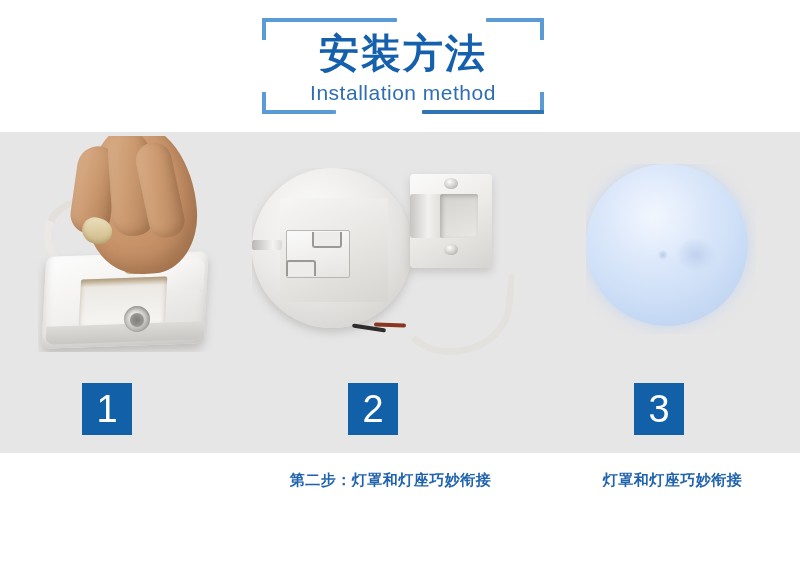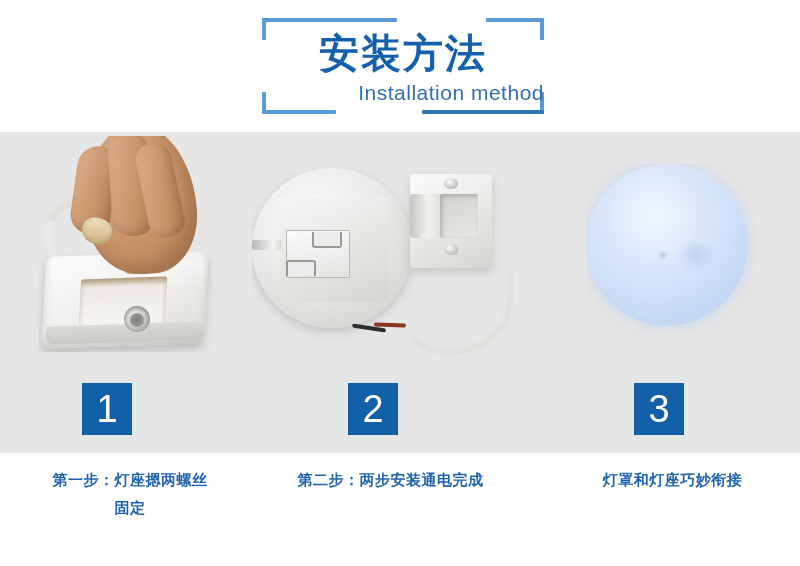--- a/index.html
+++ b/index.html
@@ -68,21 +68,21 @@
     letter-spacing: 2px;
     color: #1560ad;
     line-height: 46px;
     white-space: nowrap;
   }
   .title-en {
     position: absolute;
     left: 0;
     top: 62px;
     width: 282px;
-    text-align: right;
+    text-align: center;
     font-family: "Liberation Sans", sans-serif;
     font-size: 21px;
     font-weight: 400;
     letter-spacing: 0.5px;
     color: #2f6db5;
     line-height: 26px;
     white-space: nowrap;
   }
 
   
@@ -397,18 +397,16 @@
       <div class="p3-smudge"></div>
       <div class="p3-spot"></div>
     </div>
 
   </div>
 
   <div class="badge" id="badge1">1</div>
   <div class="badge" id="badge2">2</div>
   <div class="badge" id="badge3">3</div>
 
-  <div class="caption" id="cap1">第一步：灯座摁两螺丝
-固定</div>
-  <div class="caption" id="cap2">第二步：两步安装通电完成</div>
+  <div class="caption" id="cap2">第二步：灯罩和灯座巧妙衔接</div>
   <div class="caption" id="cap3">灯罩和灯座巧妙衔接</div>
 
 </div>
 
 </body></html>

